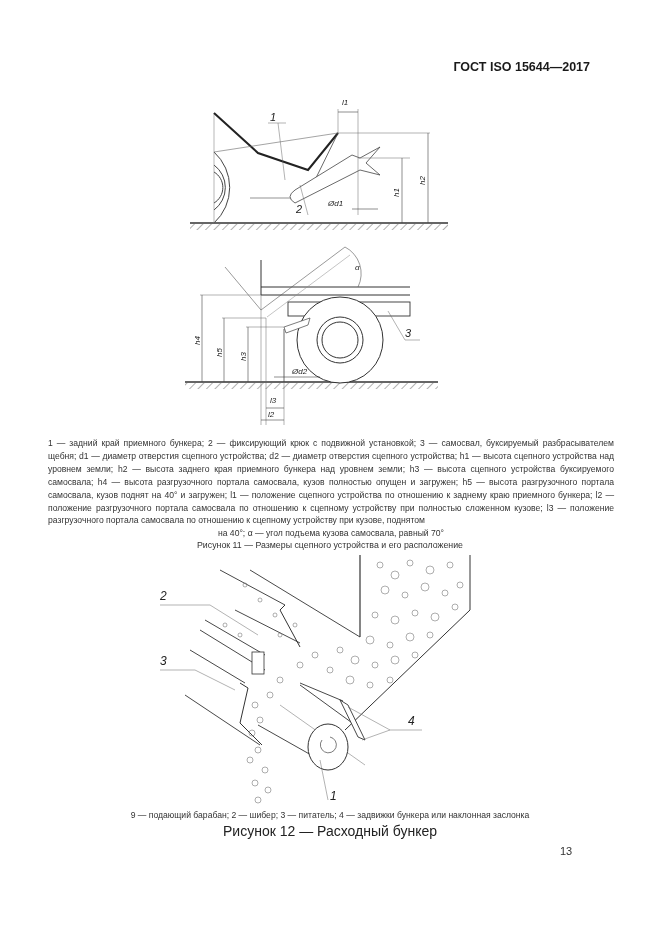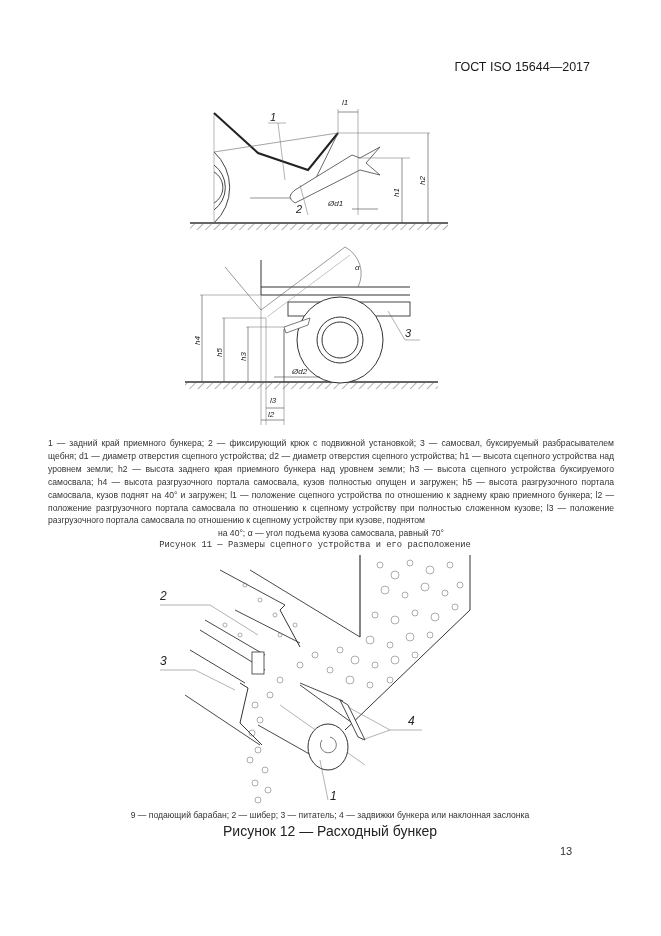--- a/index.html
+++ b/index.html
@@ -1,25 +1,25 @@
 <!DOCTYPE html>
 <html><head>
   <meta charset="utf-8">
   <style>
     html, body { margin: 0; padding: 0; background: #ffffff; }
     body { width: 661px; height: 936px; position: relative; overflow: hidden;
            font-family: "Liberation Sans", sans-serif; color: #222; }
     .header { position: absolute; left: 440px; top: 60px; width: 150px; text-align: right;
-              font-weight: normal; font-size: 12.5px; color: #1a1a1a; }
+              font-weight: bold; font-size: 12.5px; color: #1a1a1a; }
     .fig { position: absolute; }
     .legend { position: absolute; left: 48px; top: 437px; width: 566px; font-size: 8.6px;
               line-height: 12.9px; color: #333; text-align: justify; }
     .legend .center { text-align: center; display: block; }
     .caption { position: absolute; font-size: 8.8px; color: #333; text-align: center; }
-    .caption11 { left: 85px; top: 540px; width: 460px; font-family: Liberation Mono, monospace; }
+    .caption11 { left: 100px; top: 540px; width: 460px; }
     .legend12 { position: absolute; left: 60px; top: 810px; width: 540px; text-align: center;
                 font-size: 8.6px; color: #333; }
     .caption12 { left: 100px; top: 823px; width: 460px; font-size: 14px; color: #222; }
     .pagenum { position: absolute; left: 560px; top: 845px; width: 30px; text-align: left;
                font-size: 11px; color: #333; }
     svg text { font-family: "Liberation Sans", sans-serif; }
   </style>
 </head>
 <body>
 

